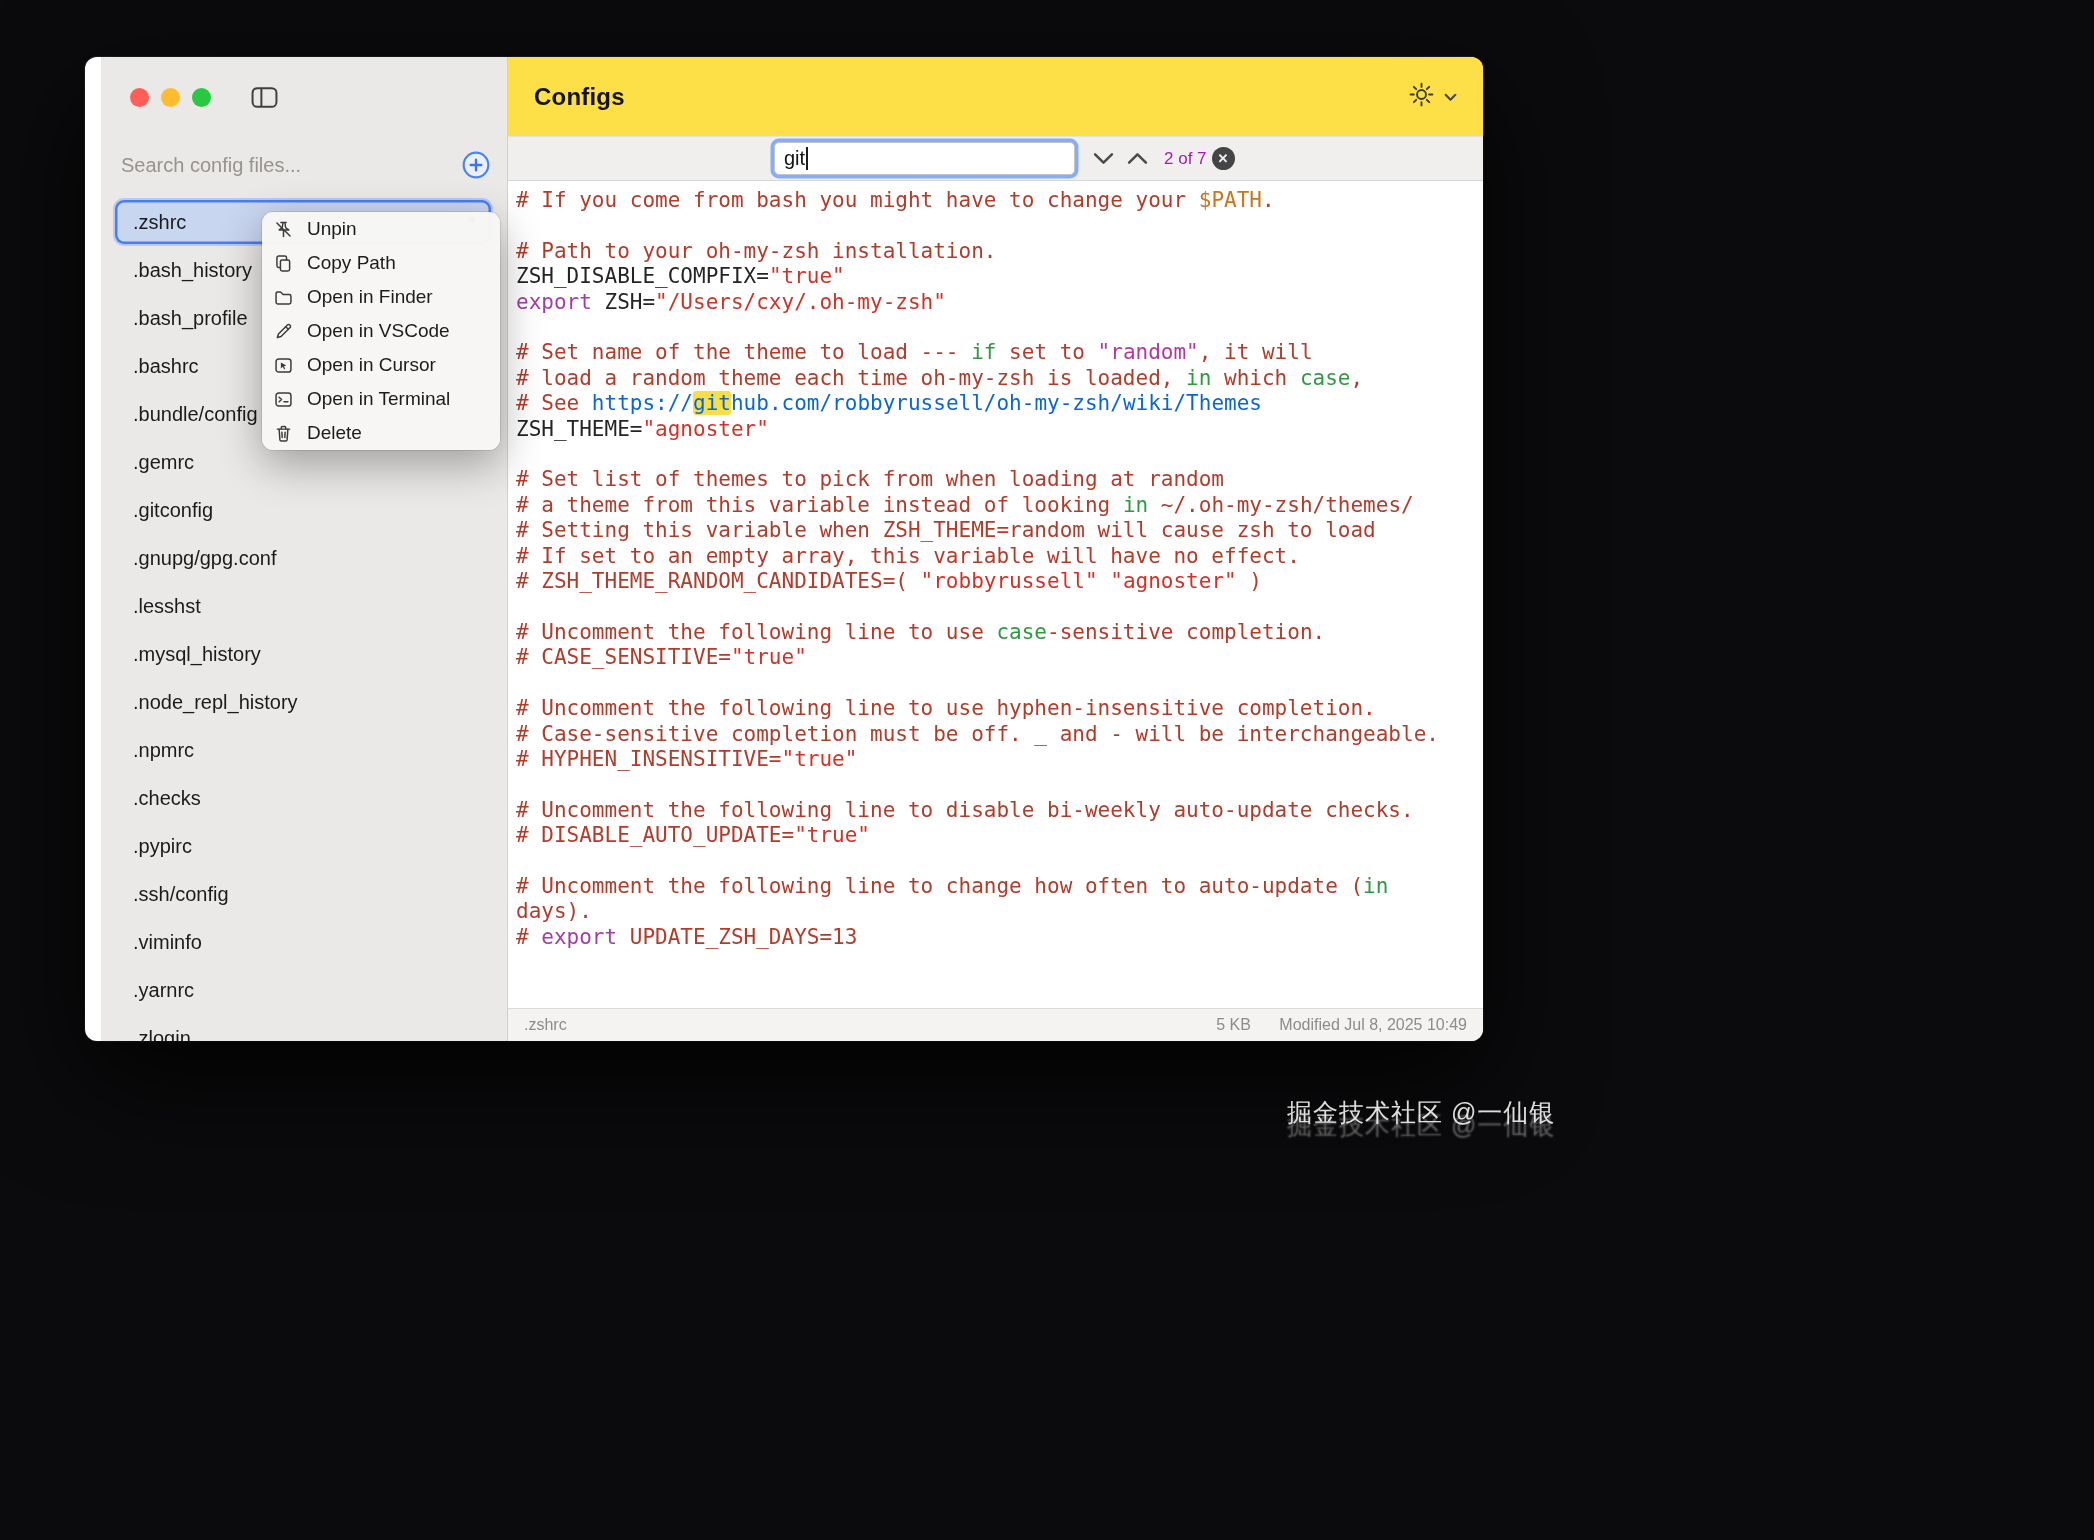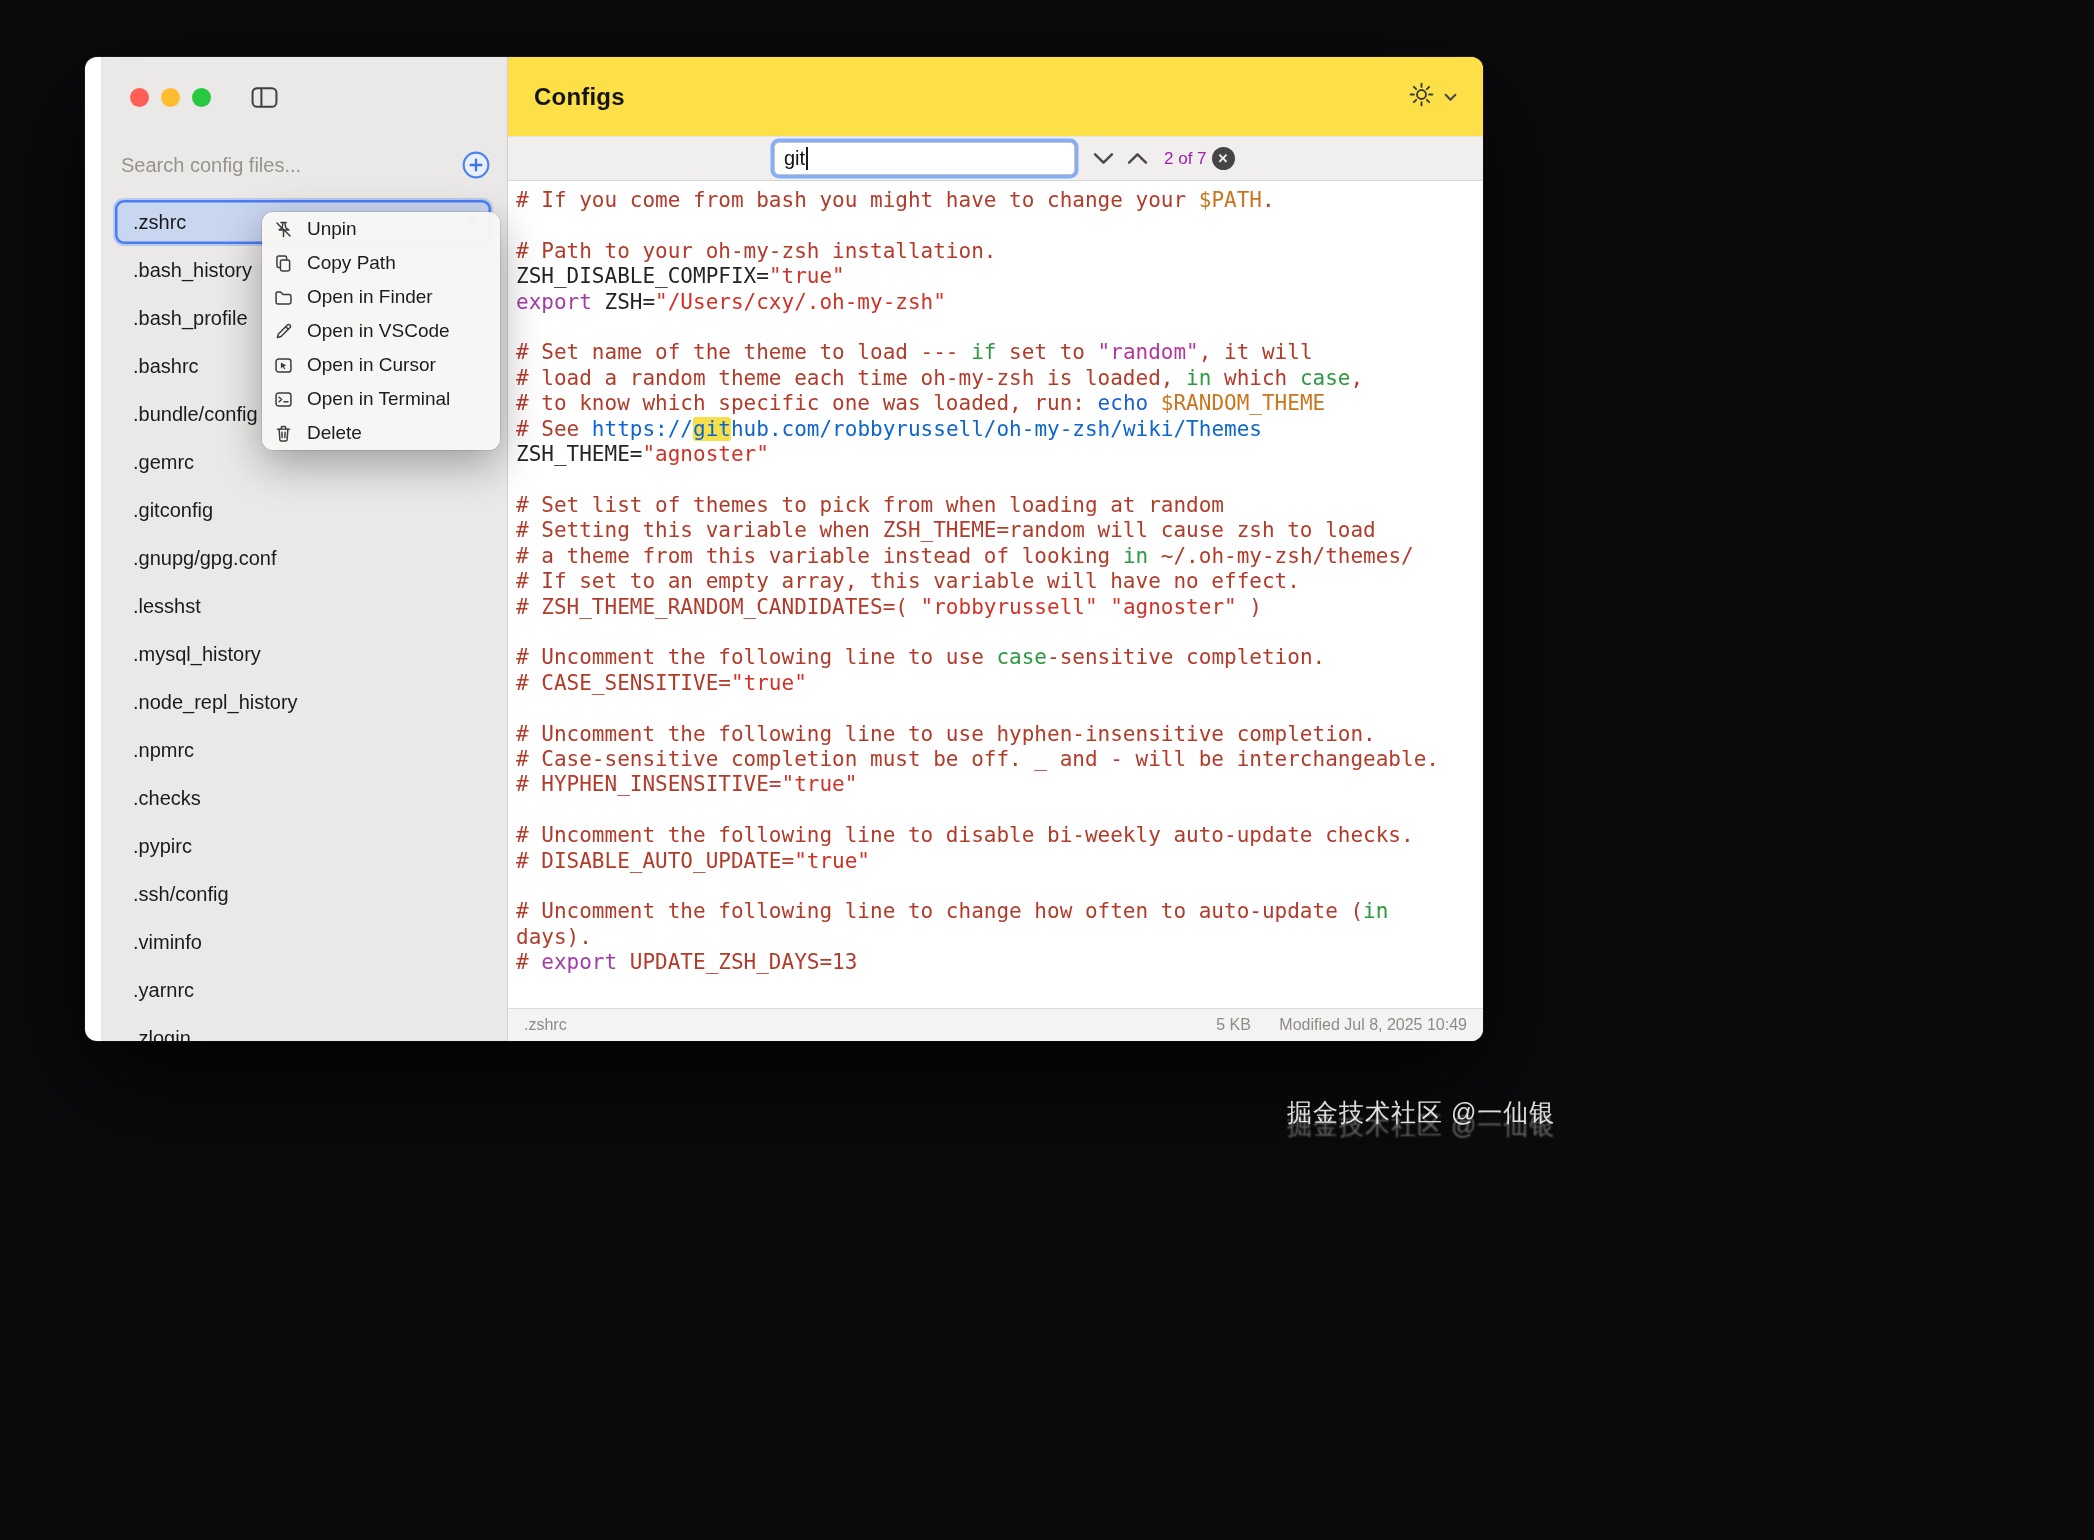--- a/index.html
+++ b/index.html
@@ -224,27 +224,26 @@
 
       <div class="editor" id="editor">
           <div class="code-line"><span class="tok-comment"># If you come from bash you might have to change your </span><span class="tok-var">$PATH</span><span class="tok-comment">.</span></div>
           <div class="code-line">&nbsp;</div>
           <div class="code-line"><span class="tok-comment"># Path to your oh-my-zsh installation.</span></div>
           <div class="code-line"><span class="tok-plain">ZSH_DISABLE_COMPFIX=</span><span class="tok-str">"true"</span></div>
           <div class="code-line"><span class="tok-kwp">export</span><span class="tok-plain"> ZSH=</span><span class="tok-str">"/Users/cxy/.oh-my-zsh"</span></div>
           <div class="code-line">&nbsp;</div>
           <div class="code-line"><span class="tok-comment"># Set name of the theme to load --- </span><span class="tok-kw">if</span><span class="tok-comment"> set to </span><span class="tok-pink">"random"</span><span class="tok-comment">, it will</span></div>
           <div class="code-line"><span class="tok-comment"># load a random theme each time oh-my-zsh is loaded, </span><span class="tok-kw">in</span><span class="tok-comment"> which </span><span class="tok-kw">case</span><span class="tok-comment">,</span></div>
-          <div class="code-line"><span class="tok-comment"># to know which specific one was loaded, run: </span><span class="tok-builtin">echo</span><span class="tok-comment"> </span><span class="tok-var">$RANDOM_THEME</span></div>
           <div class="code-line"><span class="tok-comment"># See </span><span class="tok-url">https://</span><span class="tok-url hl">git</span><span class="tok-url">hub.com/robbyrussell/oh-my-zsh/wiki/Themes</span></div>
           <div class="code-line"><span class="tok-plain">ZSH_THEME=</span><span class="tok-str">"agnoster"</span></div>
           <div class="code-line">&nbsp;</div>
           <div class="code-line"><span class="tok-comment"># Set list of themes to pick from when loading at random</span></div>
+          <div class="code-line"><span class="tok-comment"># a theme from this variable instead of looking </span><span class="tok-kw">in</span><span class="tok-comment"> ~/.oh-my-zsh/themes/</span></div>
           <div class="code-line"><span class="tok-comment"># Setting this variable when ZSH_THEME=random will cause zsh to load</span></div>
-          <div class="code-line"><span class="tok-comment"># a theme from this variable instead of looking </span><span class="tok-kw">in</span><span class="tok-comment"> ~/.oh-my-zsh/themes/</span></div>
           <div class="code-line"><span class="tok-comment"># If set to an empty array, this variable will have no effect.</span></div>
           <div class="code-line"><span class="tok-comment"># ZSH_THEME_RANDOM_CANDIDATES=( </span><span class="tok-str">"robbyrussell"</span><span class="tok-comment"> </span><span class="tok-str">"agnoster"</span><span class="tok-comment"> )</span></div>
           <div class="code-line">&nbsp;</div>
           <div class="code-line"><span class="tok-comment"># Uncomment the following line to use </span><span class="tok-kw">case</span><span class="tok-comment">-sensitive completion.</span></div>
           <div class="code-line"><span class="tok-comment"># CASE_SENSITIVE=</span><span class="tok-str">"true"</span></div>
           <div class="code-line">&nbsp;</div>
           <div class="code-line"><span class="tok-comment"># Uncomment the following line to use hyphen-insensitive completion.</span></div>
           <div class="code-line"><span class="tok-comment"># Case-sensitive completion must be off. _ and - will be interchangeable.</span></div>
           <div class="code-line"><span class="tok-comment"># HYPHEN_INSENSITIVE=</span><span class="tok-str">"true"</span></div>
           <div class="code-line">&nbsp;</div>

